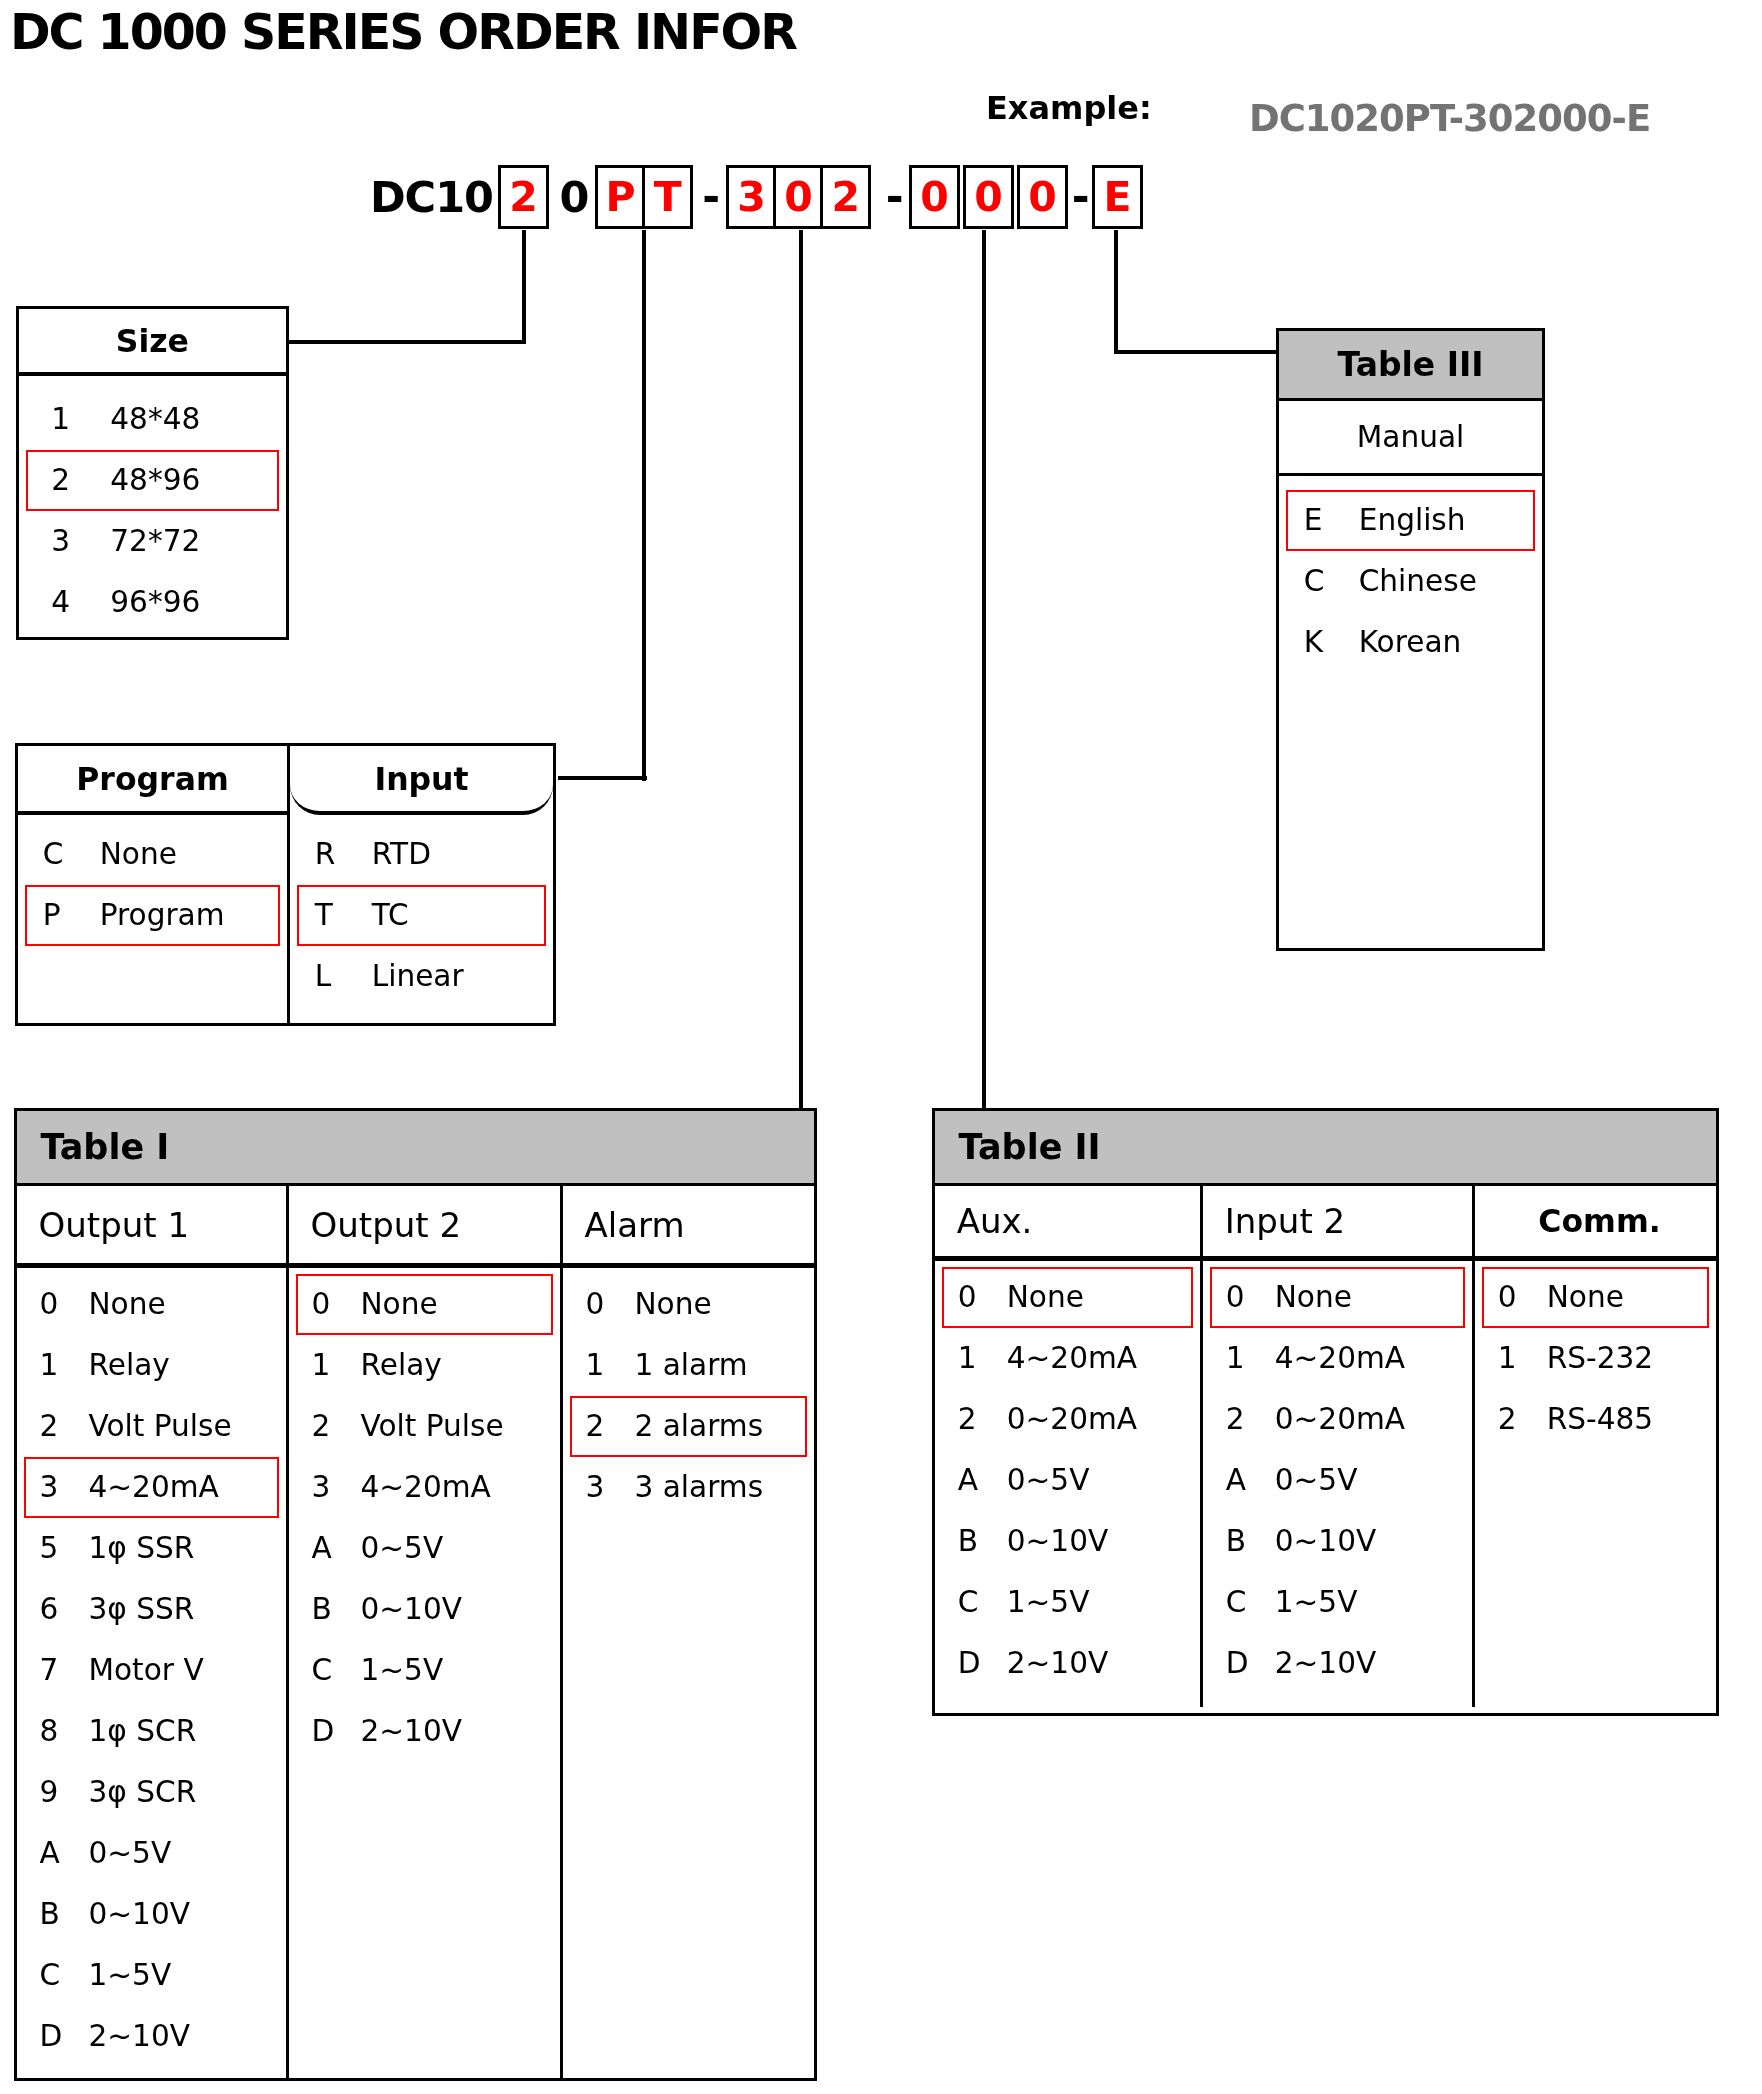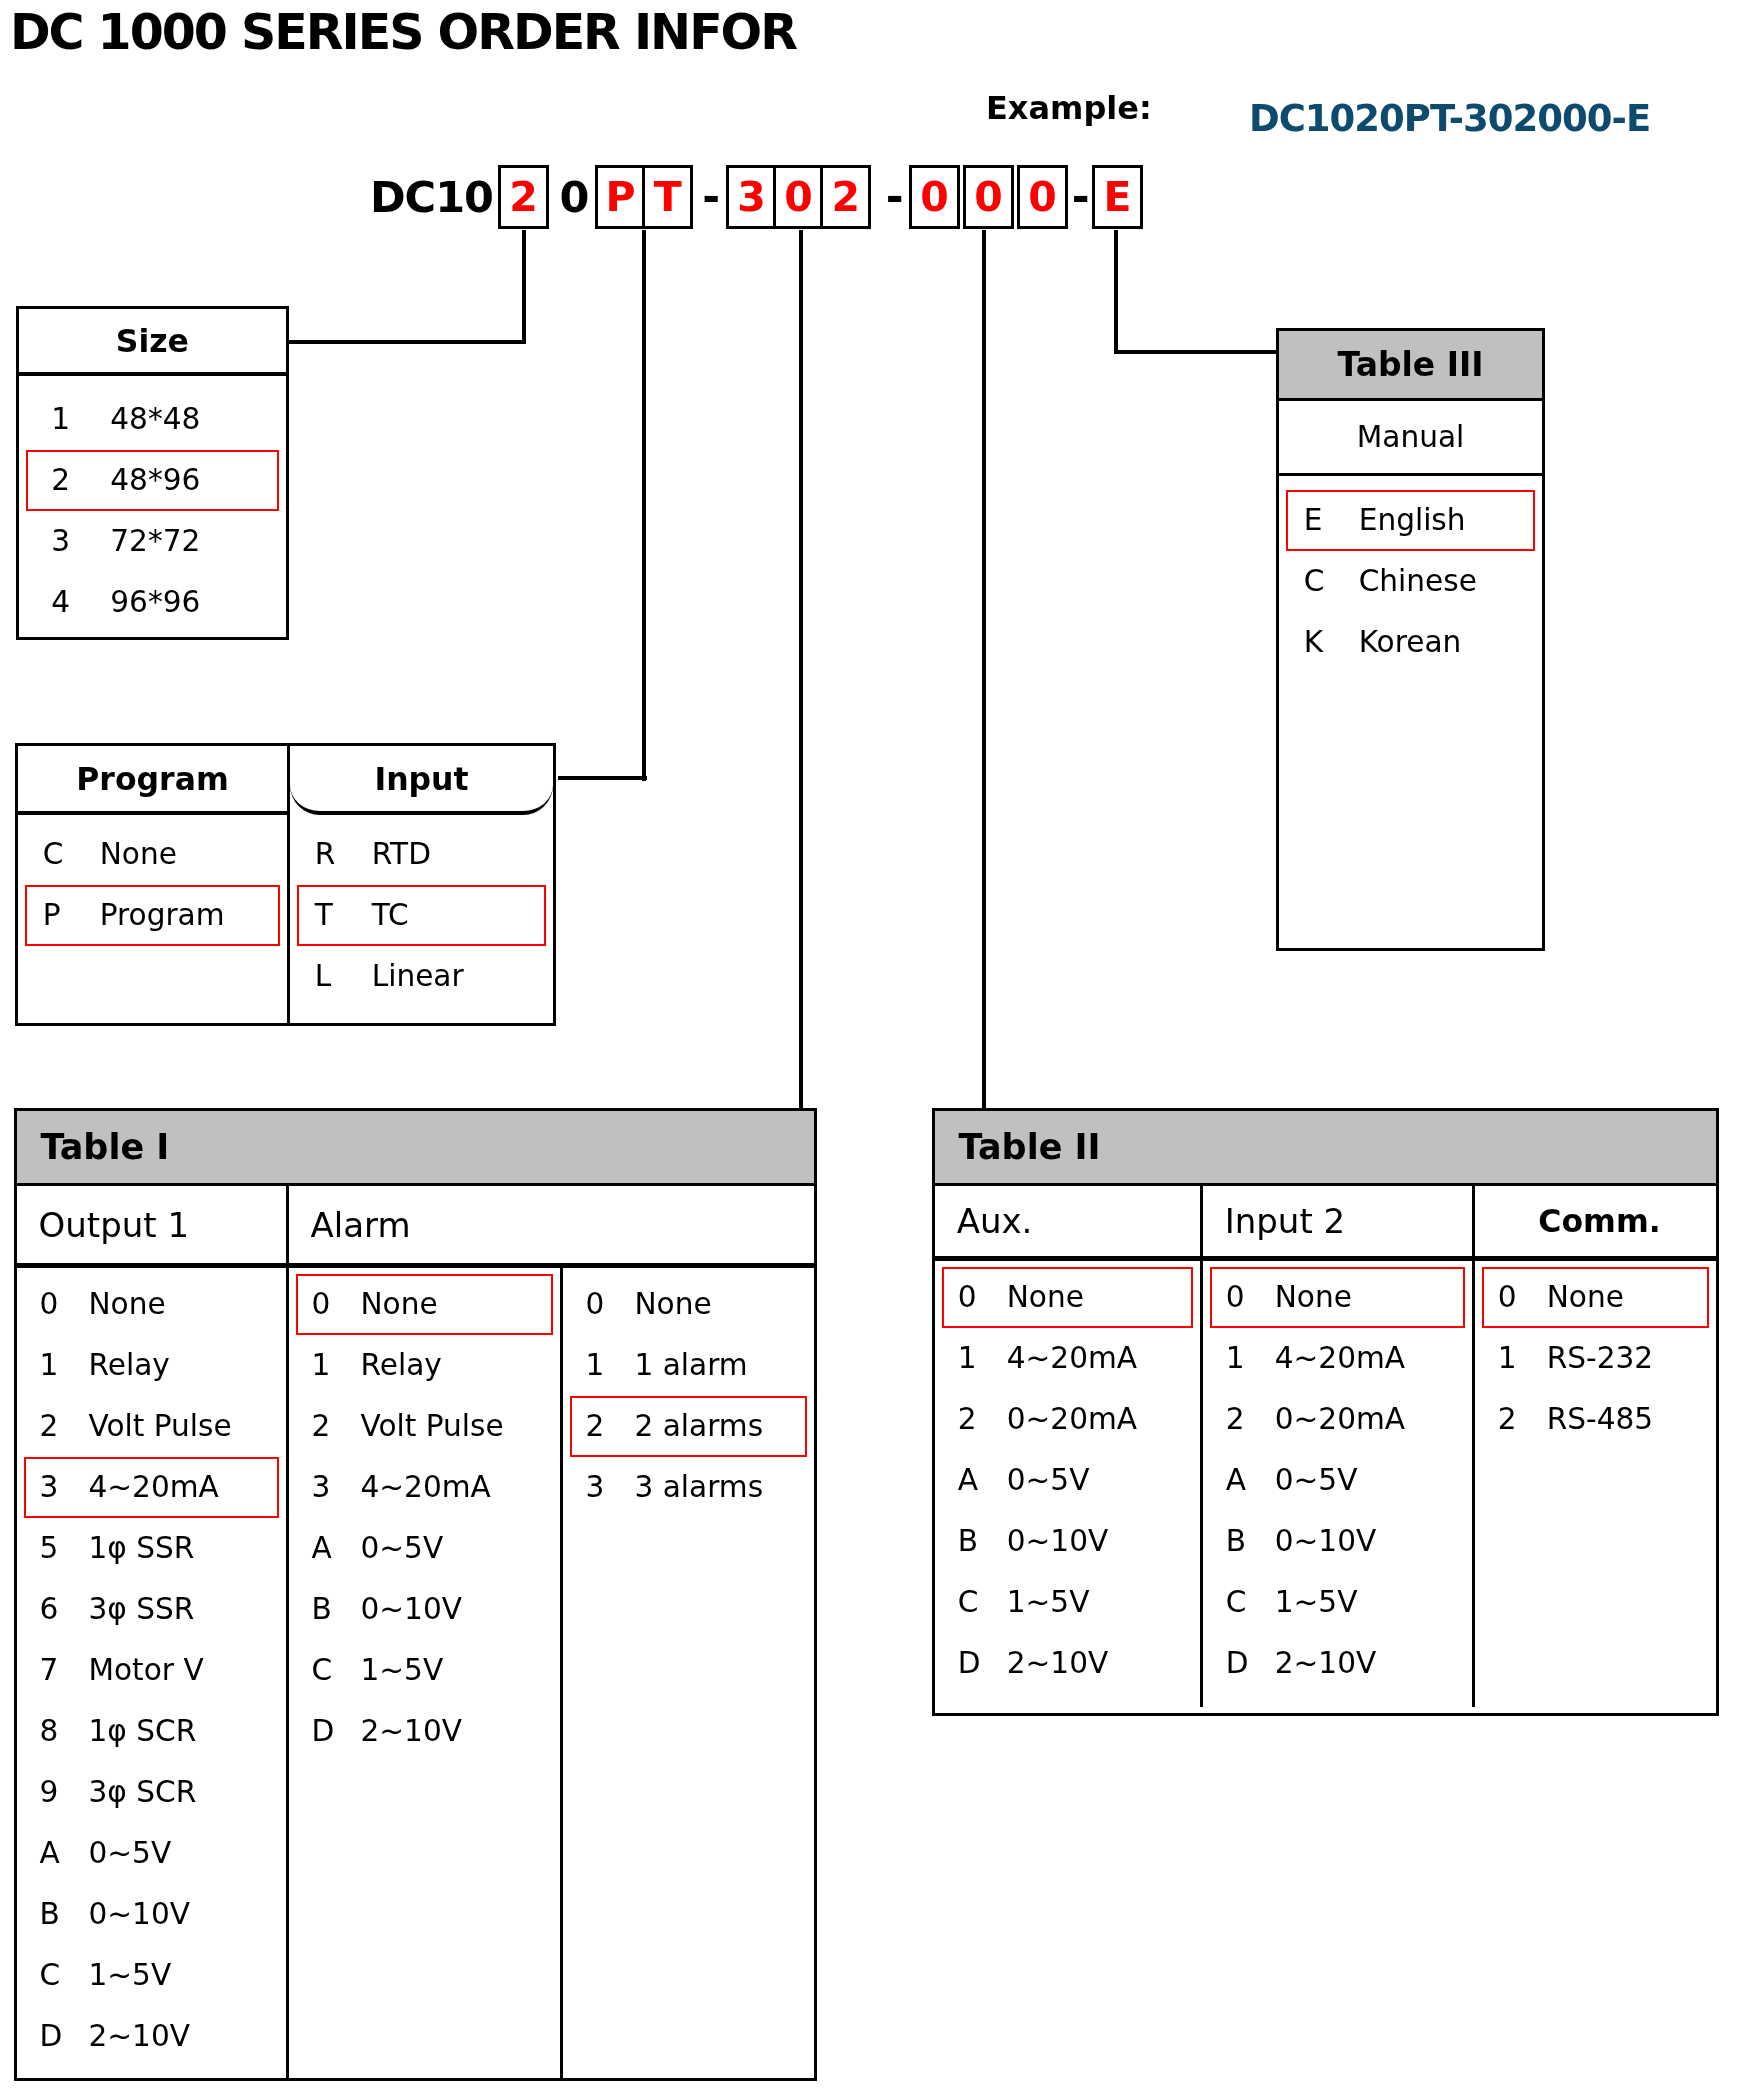--- a/index.html
+++ b/index.html
@@ -2,21 +2,21 @@
 <html><head>
 <meta charset="utf-8">
 <style>
   html,body{margin:0;padding:0;background:#ffffff;}
   body{width:1762px;height:2094px;position:relative;overflow:hidden;
        font-family:"DejaVu Sans","Liberation Sans",sans-serif;color:#000;}
   .abs{position:absolute;}
   
   .page-title{left:9.9px;top:3.9px;font-size:49px;font-weight:800;letter-spacing:-2px;}
   .example-label{left:986px;top:89px;font-size:32px;font-weight:800;}
-  .example-value{left:1249px;top:97px;font-size:37px;font-weight:800;color:#0c4a6e;letter-spacing:-1px;}
+  .example-value{left:1249px;top:97px;font-size:37px;font-weight:800;color:#737373;letter-spacing:-1px;}
   
   .model-prefix{left:363px;top:165px;width:130px;height:64px;line-height:64px;
                 text-align:right;font-size:43px;font-weight:800;letter-spacing:-1px;}
   .code-box{top:165px;height:64px;display:flex;}
   .code-cell{width:51px;height:64px;box-sizing:border-box;border:3.9px solid #000;
              display:flex;align-items:center;justify-content:center;
              font-size:41px;font-weight:800;color:#ff0000;background:#fff;}
   .joined .code-cell + .code-cell{margin-left:-3.9px;}
   .gapped .code-cell + .code-cell{margin-left:3px;}
   .plain-digit{top:165px;height:64px;line-height:64px;font-size:43px;font-weight:800;color:#000;}
@@ -167,20 +167,21 @@
         <span class="k" style="padding-left:15.8px;width:55px;">K</span>
         <span class="v">Korean</span>
       </div>
   </div>
 </div>
 
 <div class="abs box" style="left:13.8px;top:1108px;width:803px;height:973px;">
   <div class="gray-band" style="height:75px;">Table I</div>
   <div class="col-hdr-row" style="height:82px;">
     <div class="col-hdr bdr-r" style="width:272px;">Output 1</div>
+    <div class="col-hdr bdr-r" style="width:274px;">Output 2</div>
     <div class="col-hdr" style="flex:1;">Alarm</div>
   </div>
   <div class="cols" style="height:812px;">
     <div class="col bdr-r" style="width:272px;">
       <div class="opt-row">
           <span class="k">0</span>
           <span class="v">None</span>
         </div>
         <div class="opt-row">
           <span class="k">1</span>

